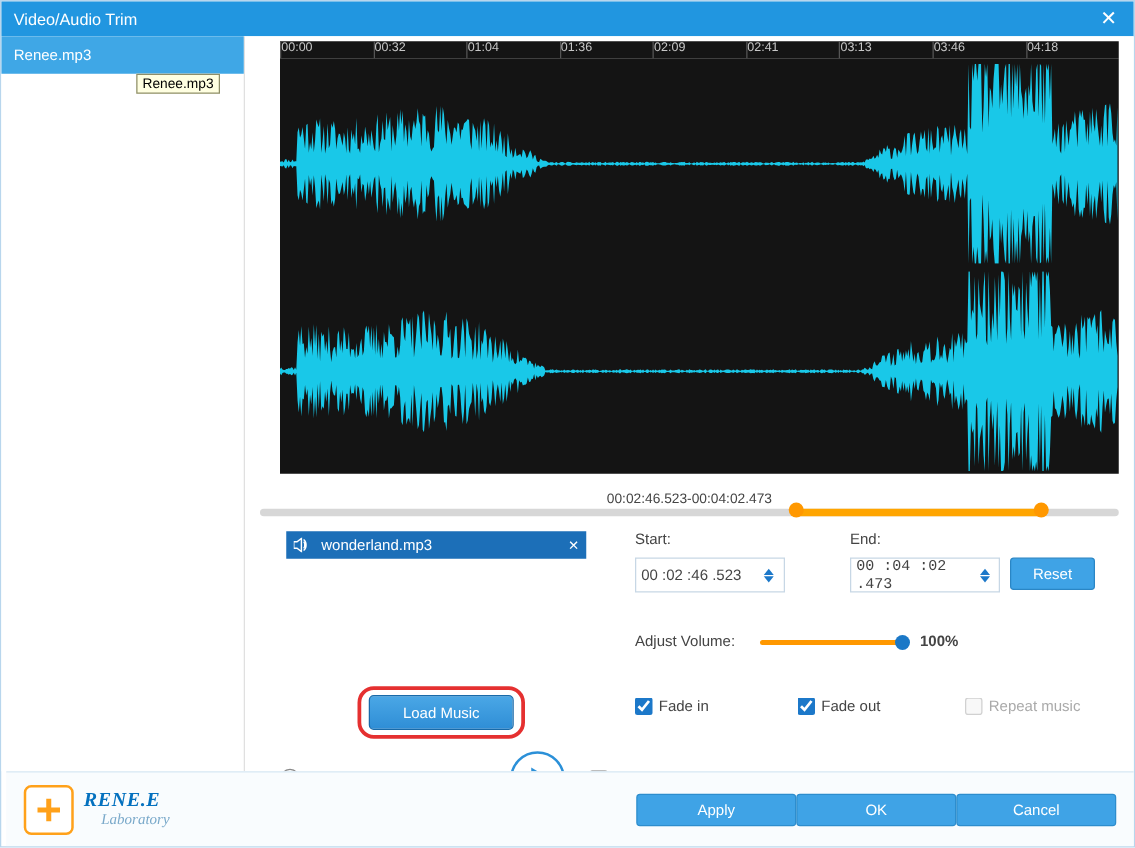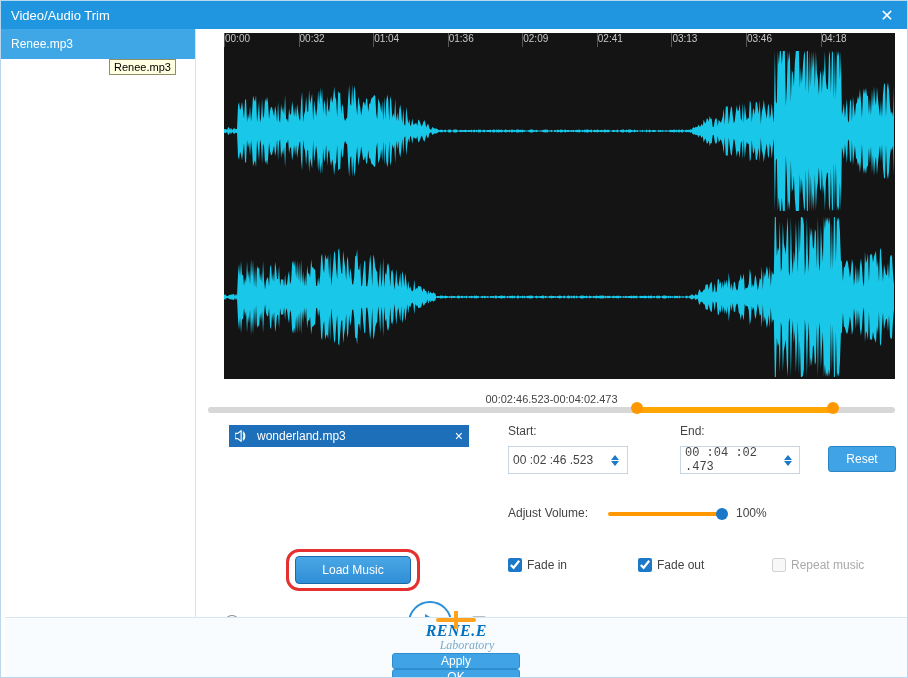--- a/index.html
+++ b/index.html
@@ -167,21 +167,21 @@
   .play{
     margin-left:92px; width:44px;height:44px;border:2px solid #2b90d8;border-radius:50%;
     display:flex;align-items:center;justify-content:center;background:#fff;cursor:pointer;
   }
   .play .tri2{ width:0;height:0;border-left:15px solid #2b90d8;border-top:9px solid transparent;border-bottom:9px solid transparent;margin-left:4px;}
   .stop{ margin-left:20px;width:14px;height:14px;background:#bdbdbd;border-radius:2px;cursor:pointer;}
 
   .footer{
     position:absolute; bottom:0; left:4px; right:0; height:60px;
     background:#f9fcfe; border-top:1px solid #d8e8f3;
-    display:flex; align-items:center; padding:0 14px;flex-direction:column;
+    display:flex; align-items:center; padding:0 14px;
   }
   .logo-badge{
     width:40px;height:40px;background:#fff;border:2px solid #ffa11a;border-radius:6px;
     display:flex;align-items:center;justify-content:center; position:relative;
   }
   .logo-badge::before{content:"";width:18px;height:4px;background:#ffa11a;position:absolute;}
   .logo-badge::after{content:"";width:4px;height:18px;background:#ffa11a;position:absolute;}
   .brand{ margin-left:8px; }
   .brand .l1{ font-family:Georgia,serif; font-style:italic; font-weight:bold; color:#0471bf; font-size:16px; letter-spacing:.5px; }
   .brand .l2{ font-family:Georgia,serif; font-style:italic; color:#7aa9ca; font-size:12px; margin-top:-2px; margin-left:14px;}
@@ -264,27 +264,27 @@
             <div class="tri dn"></div>
           </div>
       </div>
       <div class="timebox" style="left:172px;top:22px;font-family:Liberation Mono, monospace;">
         <span>00 :04 :02 .473</span>
         <div class="spin">
             <div class="tri up"></div>
             <div class="tri dn"></div>
           </div>
       </div>
-      <button class="btn-reset" style="left:320px;top:22px;">Reset</button>
+      <button class="btn-reset" style="left:300px;top:22px;">Reset</button>
 
       <span class="lbl" style="left:0;top:82px;">Adjust Volume:</span>
       <div class="vol-track" style="left:100px;top:88px;width:116px;">
         <div class="vol-knob" style="left:108px;"></div>
       </div>
-      <span class="lbl" style="left:228px;top:82px;">100%</span>
+      <span class="lbl" style="left:228px;top:82px;font-weight:bold;">100%</span>
 
       <label class="cb" style="left:0;top:134px;">
         <input type="checkbox" checked="" style="">
         <span>Fade in</span>
       </label>
       <label class="cb" style="left:130px;top:134px;">
         <input type="checkbox" checked="" style="">
         <span>Fade out</span>
       </label>
       <label class="cb disabled" style="left:264px;top:134px;">
@@ -307,13 +307,14 @@
 
 <div class="footer">
   <div class="logo-badge"></div>
   <div class="brand">
     <div class="l1">RENE.E</div>
     <div class="l2">Laboratory</div>
   </div>
   <div class="spacer"></div>
   <button class="btn">Apply</button>
   <button class="btn">OK</button>
+  <button class="btn">Cancel</button>
 </div>
 
 </body></html>

